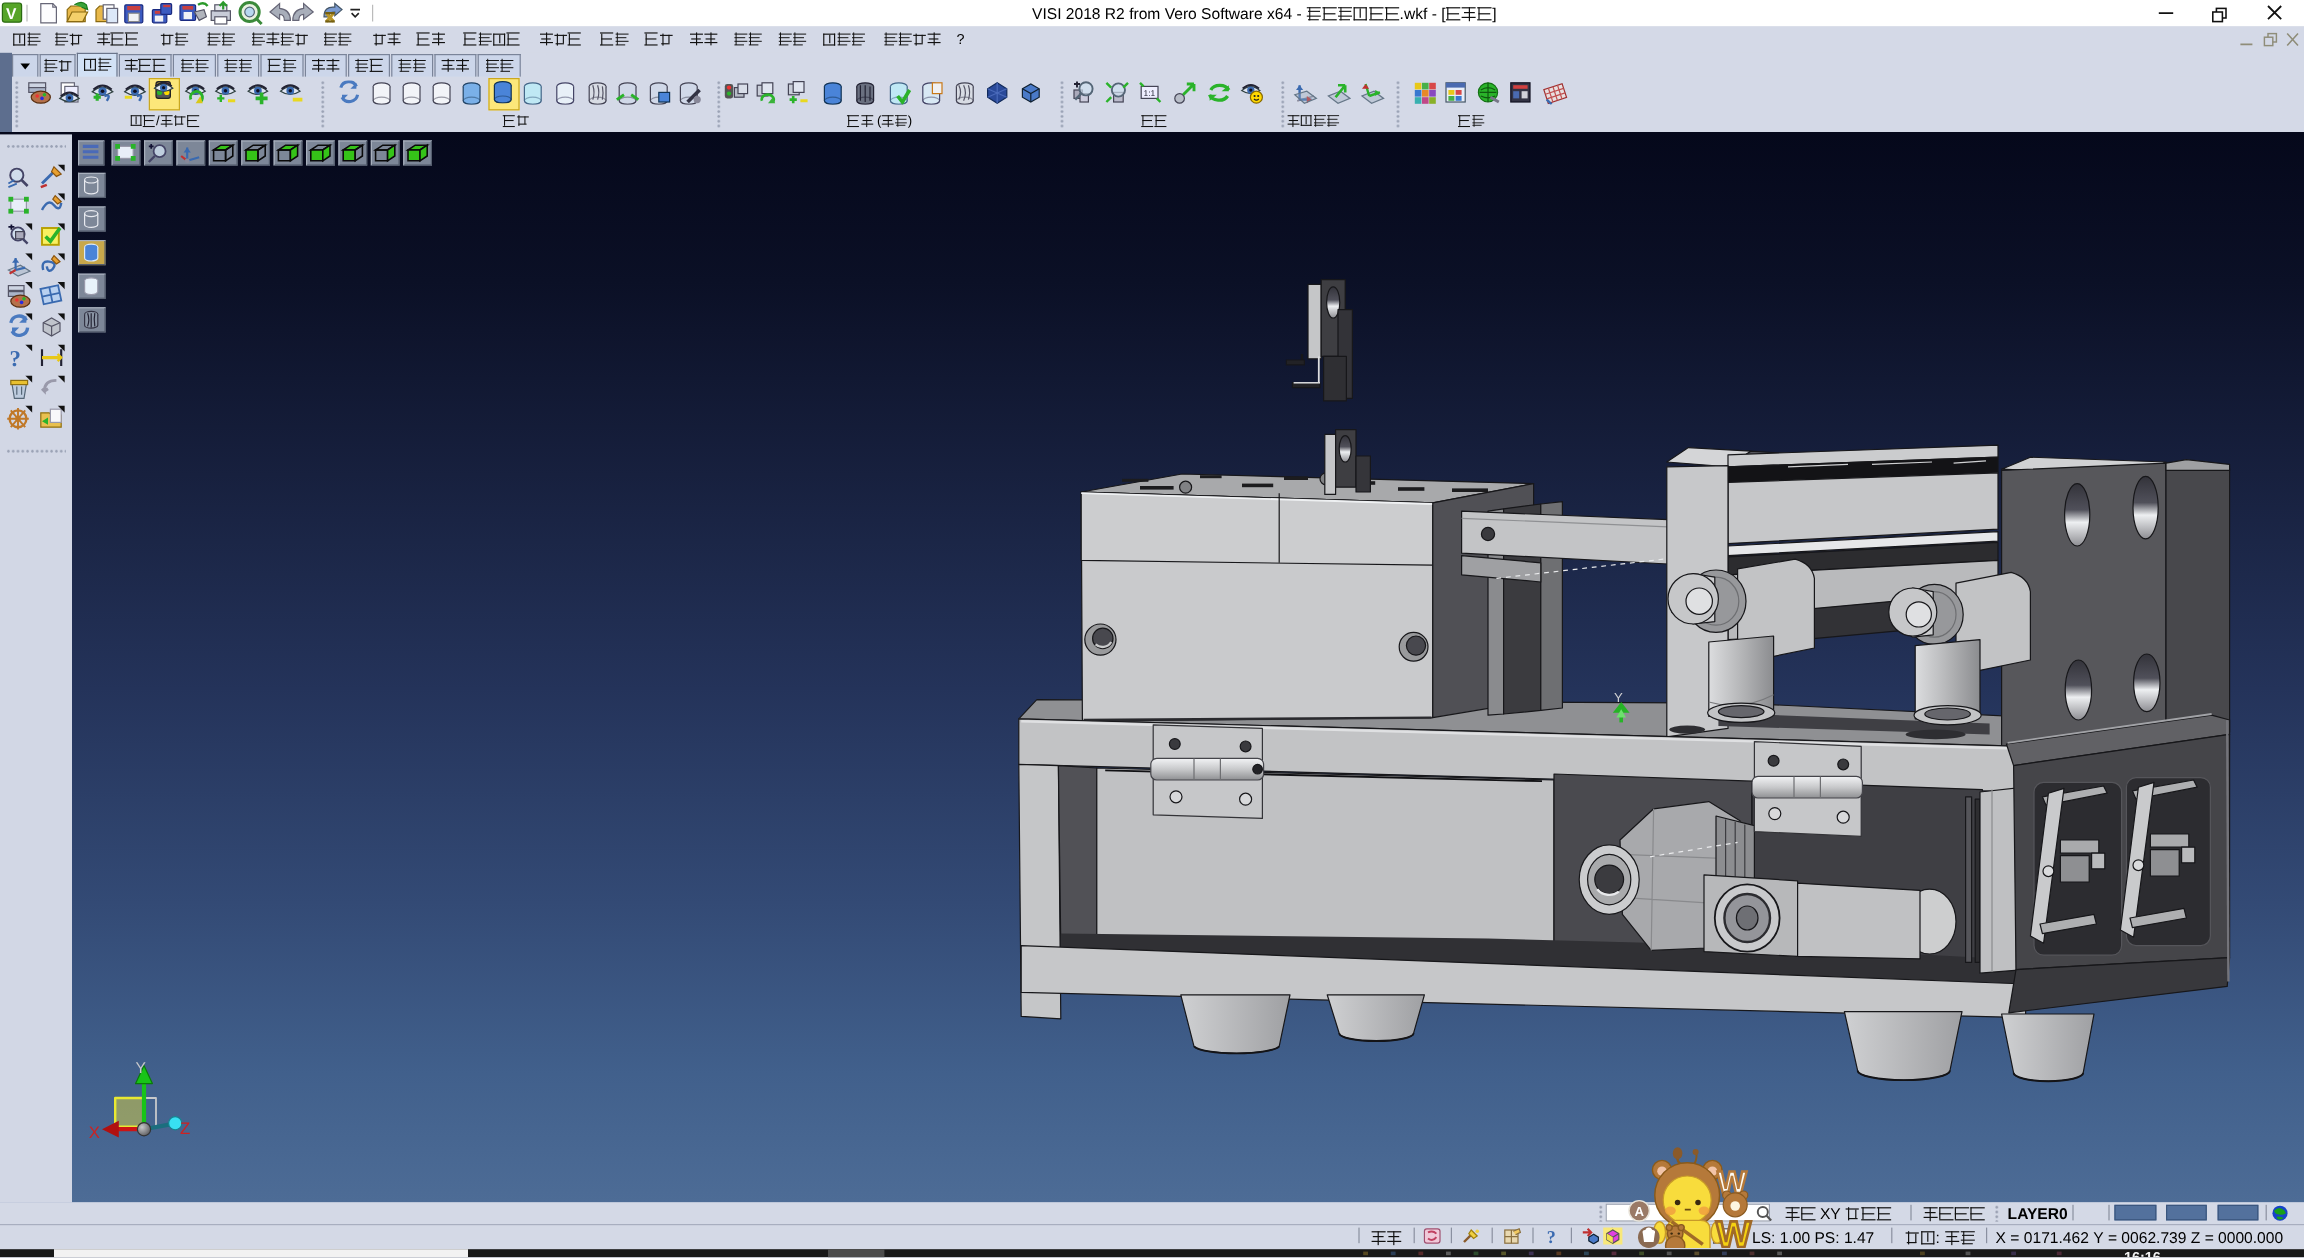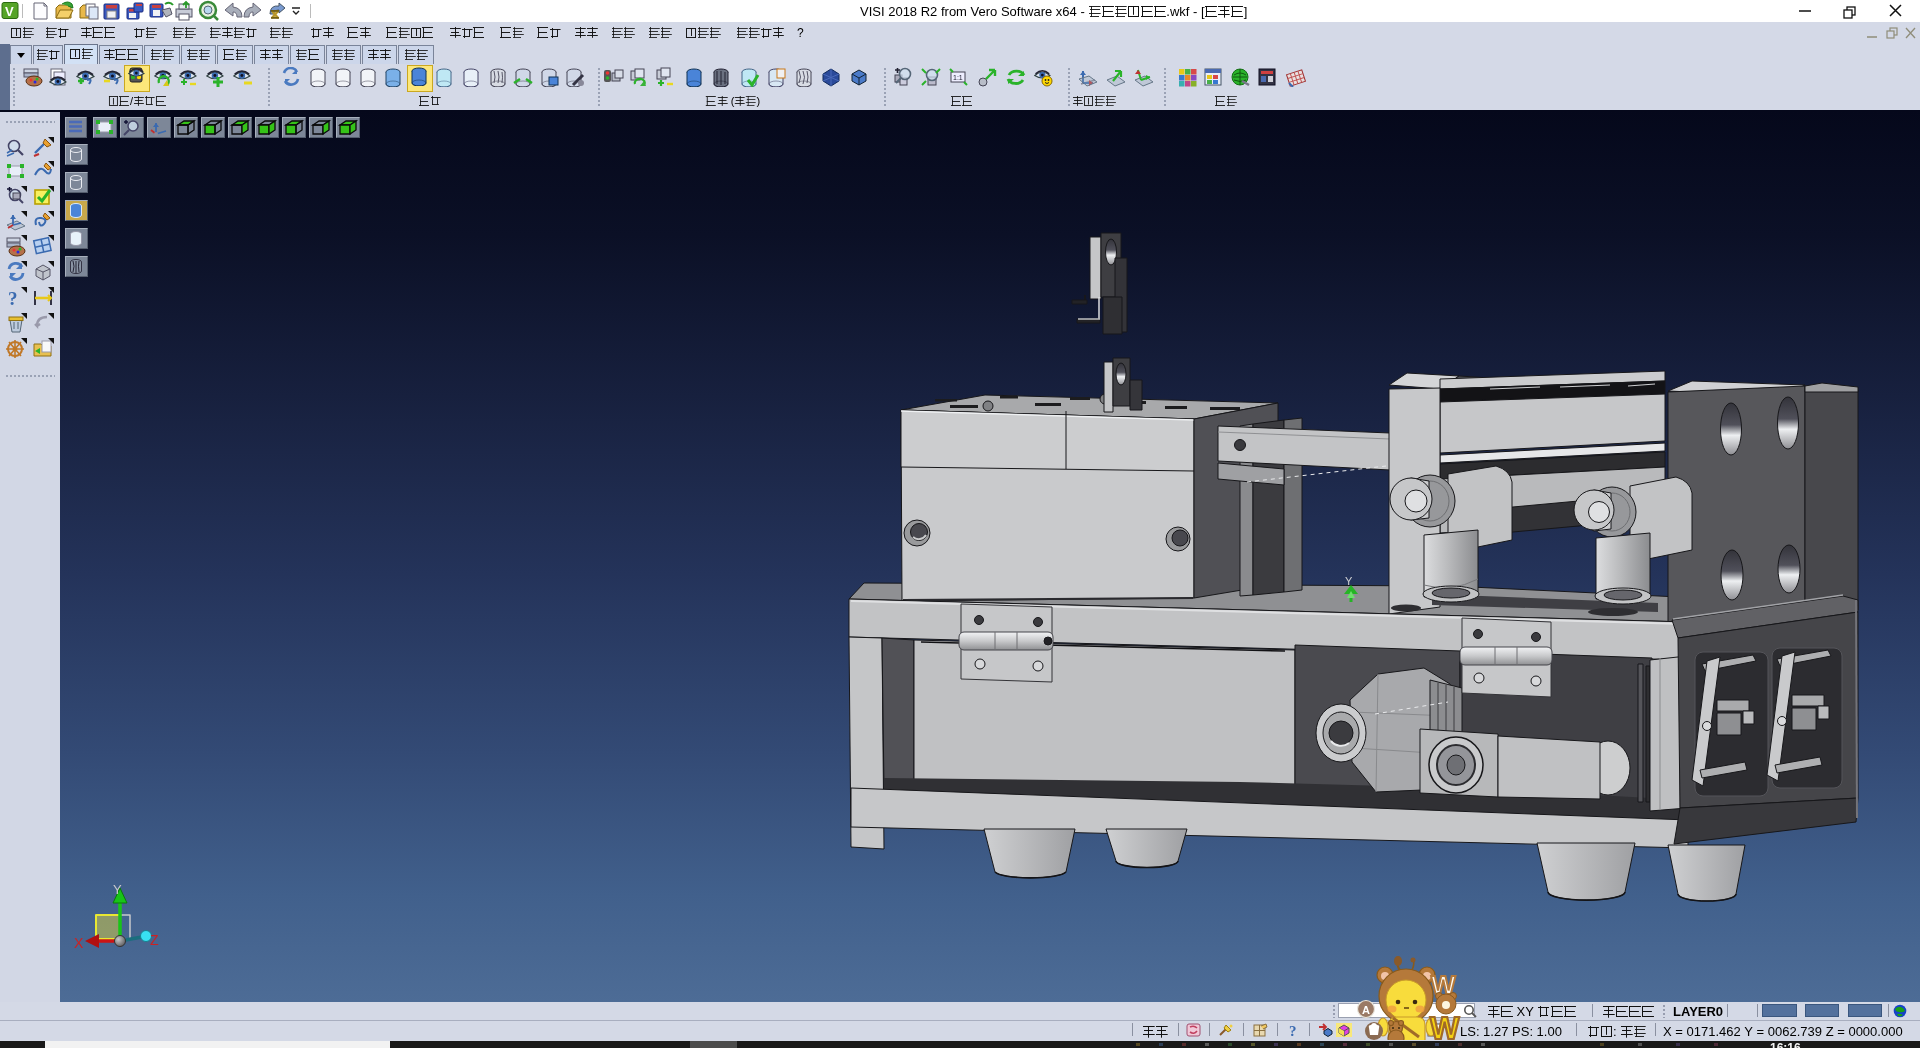--- a/index.html
+++ b/index.html
@@ -1165,21 +1165,21 @@
             <path d="M3 6 Q2 2 6 2 Q8 0 10 2 Q14 2 13 6 L12 12 H4 Z" fill="#fff" stroke="#889"></path>
           </svg>
         </div>
         <div style="position: absolute; left: 1427px; top: 2px; width: 16px; height: 14px;">
           <svg width="16" height="14" style="position:absolute;left:0;top:0">
             <rect x="1" y="1" width="13" height="12" fill="#fff" stroke="#556"></rect>
             <path d="M8 1 V13 M1 7 H14" stroke="#556"></path>
           </svg>
         </div>
       </div>
-    <span class="st" style="left:1460px">LS: 1.27 PS: 1.00</span>
+    <span class="st" style="left:1460px">LS: 1.00 PS: 1.47</span>
     <div class="ssep" style="left:1576px"></div>
     <span class="st" style="left:1587px"><span class="zh z3"></span><span class="zh z1"></span>: <span class="zh z2"></span><span class="zh z4"></span></span>
     <div class="ssep" style="left:1655px"></div>
     <span class="st" style="left:1663px">X&nbsp;=&nbsp;0171.462&nbsp;Y&nbsp;=&nbsp;0062.739&nbsp;Z&nbsp;=&nbsp;0000.000</span>
   </div>
   <div id="statpad" class="abs"></div>
   <div id="taskbar" class="abs">
     <div class="abs" style="left:45px;top:0;width:345px;height:7px;background:#f2f2f2"></div>
     <div class="abs" style="left:690px;top:0;width:47px;height:7px;background:#4c4c4c"></div>
     <div class="abs" style="left:1770px;top:0;width:60px;height:7px;overflow:hidden">

